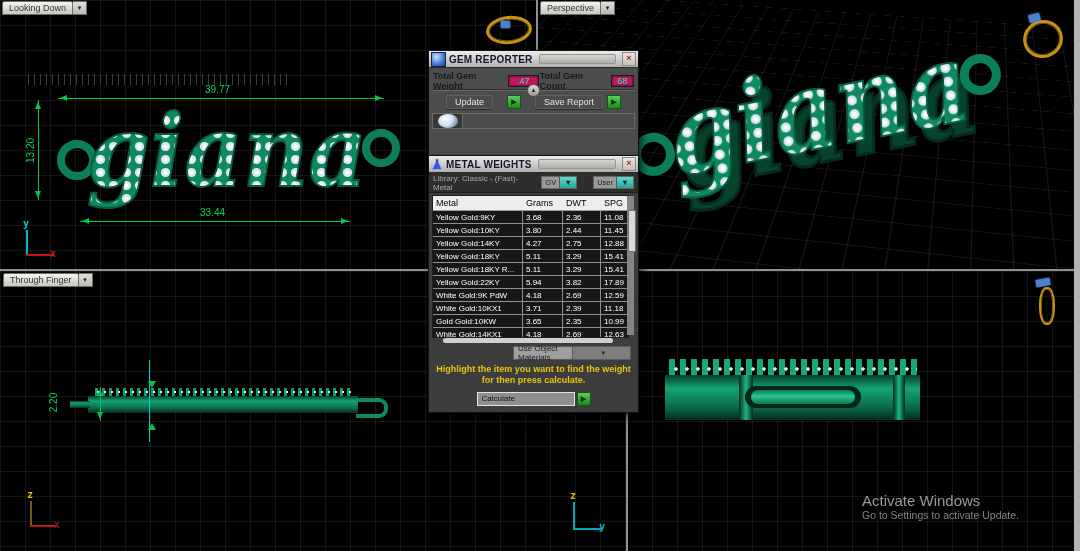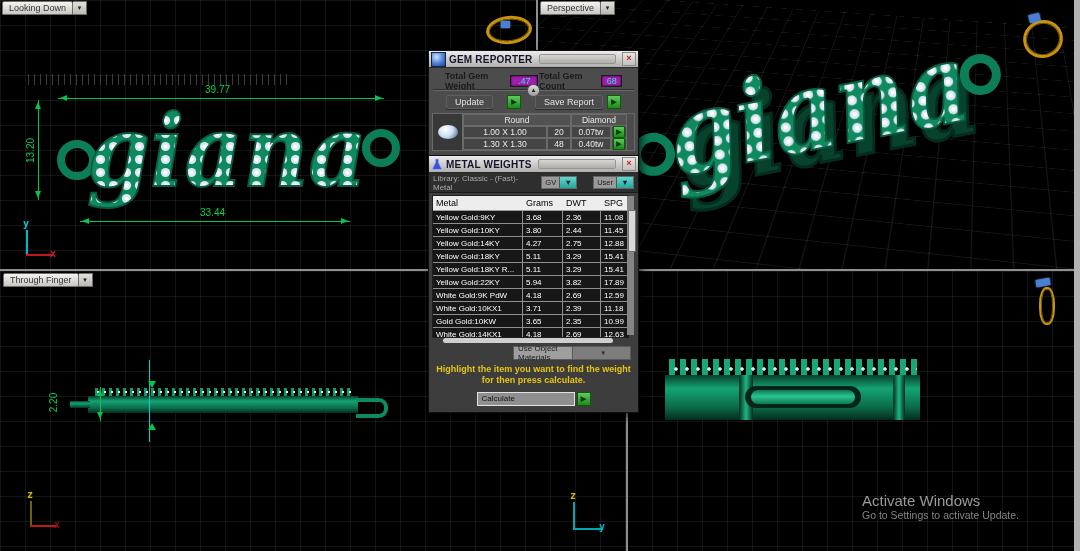--- a/index.html
+++ b/index.html
@@ -70,21 +70,21 @@
   .panel{position:absolute;left:428px;width:209px;background:#4c4c4c;border:1px solid #101010;
          box-shadow:3px 4px 8px rgba(0,0,0,.65);z-index:10;font-size:9px;color:#ddd;}
   .pt{height:16px;display:flex;align-items:center;background:linear-gradient(#ececec,#b2b0ac);
       border-bottom:1px solid #2a2a2a;padding:0 2px;gap:3px;}
   .pt .ptitle{font-weight:bold;font-size:10px;color:#14142e;letter-spacing:.2px;}
   .pt .handle{flex:1;height:8px;margin:0 3px;background:linear-gradient(#d6d5d2,#b0aeaa);
       border:1px solid #979590;border-radius:2px;}
   .xbtn{width:12px;height:12px;background:linear-gradient(#e8e6e2,#c4c1bb);border:1px solid #8a8a8a;
       color:#c02020;font-weight:bold;font-size:9px;line-height:10px;text-align:center;}
   .gicon{width:13px;height:13px;background:radial-gradient(circle at 35% 30%,#cfe2ff,#4a7fd4 55%,#1c3f8a);border:1px solid #14264f;}
-  .field{background:#a21caf;border:1px solid #1c1c1c;box-shadow:inset 0 0 2px #000;
+  .field{background:#be185d;border:1px solid #1c1c1c;box-shadow:inset 0 0 2px #000;
          color:#38dfcf;text-align:center;font-size:9px;}
   .gbtn{width:12px;height:12px;background:linear-gradient(#5ecb5e,#1d8a1d);border:1px solid #0c5c0c;
         color:#06350a;font-size:7px;line-height:11px;text-align:center;font-weight:bold;}
   .flatbtn{background:#4c4c4c;border:1px solid #5f5f5f;border-radius:2px;color:#e4e4e4;
         padding:1px 8px;box-shadow:0 1px 0 #2c2c2c;}
   
   .gr-table{position:absolute;left:3px;top:62px;right:3px;display:flex;border:1px solid #6a6a6a;}
   .gr-iconcell{width:29px;background:#383838;border-right:1px solid #6a6a6a;
         display:flex;align-items:center;justify-content:center;}
   .gem-oval{width:20px;height:14px;border-radius:50%;
@@ -256,21 +256,21 @@
   <div id="right-strip"></div>
 
   <div class="panel" style="top:50px;height:105px;">
     <div class="pt">
       <span class="gicon"></span>
       <span class="ptitle">GEM REPORTER</span>
       <span class="handle"></span>
       <span class="xbtn">×</span>
     </div>
 
-    <div style="position:absolute;left:0;top:20px;width:100%;display:flex;align-items:center;gap:1px;padding:0 16px;box-sizing:border-box;">
+    <div style="position:absolute;left:0;top:20px;width:100%;display:flex;align-items:center;gap:1px;padding:0 4px;box-sizing:border-box;">
       <span style="color:#1a1a1a;font-weight:bold;">Total Gem Weight</span>
       <span class="field" style="width:30px;">.47</span>
       <span style="color:#1a1a1a;font-weight:bold;">Total Gem Count</span>
       <span class="field" style="width:22px;">68</span>
     </div>
 
     <div style="position:absolute;left:4px;right:4px;top:38px;border-top:1px solid #2d2d2d;border-bottom:1px solid #6a6a6a;"></div>
     <div style="position:absolute;left:98px;top:33px;width:11px;height:11px;border-radius:50%;background:linear-gradient(#dcdcdc,#9a9a9a);border:1px solid #555;color:#222;font-size:7px;line-height:10px;text-align:center;">▴</div>
 
     <div style="position:absolute;left:0;top:44px;width:100%;display:flex;justify-content:center;gap:14px;">
@@ -281,41 +281,20 @@
       <span style="display:flex;gap:4px;align-items:center;">
         <span class="flatbtn">Save Report</span>
         <span class="gbtn">▶</span>
       </span>
     </div>
 
     <div class="gr-table">
       <div class="gr-iconcell">
           <div class="gem-oval"></div>
         </div>
-      <div class="gr-grid">
-        <div class="gr-cell gr-head" style="grid-column:1 / span 2;">Round</div>
-        <div class="gr-cell gr-head" style="grid-column:3 / span 2;">Diamond</div>
-        <div style="display:contents;">
-          
-        
-            <div class="gr-cell">1.00 X 1.00</div>
-            <div class="gr-cell">20</div>
-            <div class="gr-cell">0.07tw</div>
-            <div class="gr-cell">
-              <span class="gbtn" style="width:10px;height:10px;line-height:9px;">▶</span>
-            </div>
-          
-            <div class="gr-cell">1.30 X 1.30</div>
-            <div class="gr-cell">48</div>
-            <div class="gr-cell">0.40tw</div>
-            <div class="gr-cell">
-              <span class="gbtn" style="width:10px;height:10px;line-height:9px;">▶</span>
-            </div>
-          </div>
-      </div>
     </div>
   </div>
 
   <div class="panel" style="top:155px;height:256px;background:#3d3d3d;">
     <div class="pt">
       <svg width="12" height="13" viewBox="0 0 12 13">
         <path d="M4.5 1 h3 v3.5 l3.5 7 h-10 l3.5 -7 z" fill="#3b55d8" stroke="#9fb0ff" stroke-width="0.8"></path>
       </svg>
       <span class="ptitle">METAL WEIGHTS</span>
       <span class="handle"></span>

